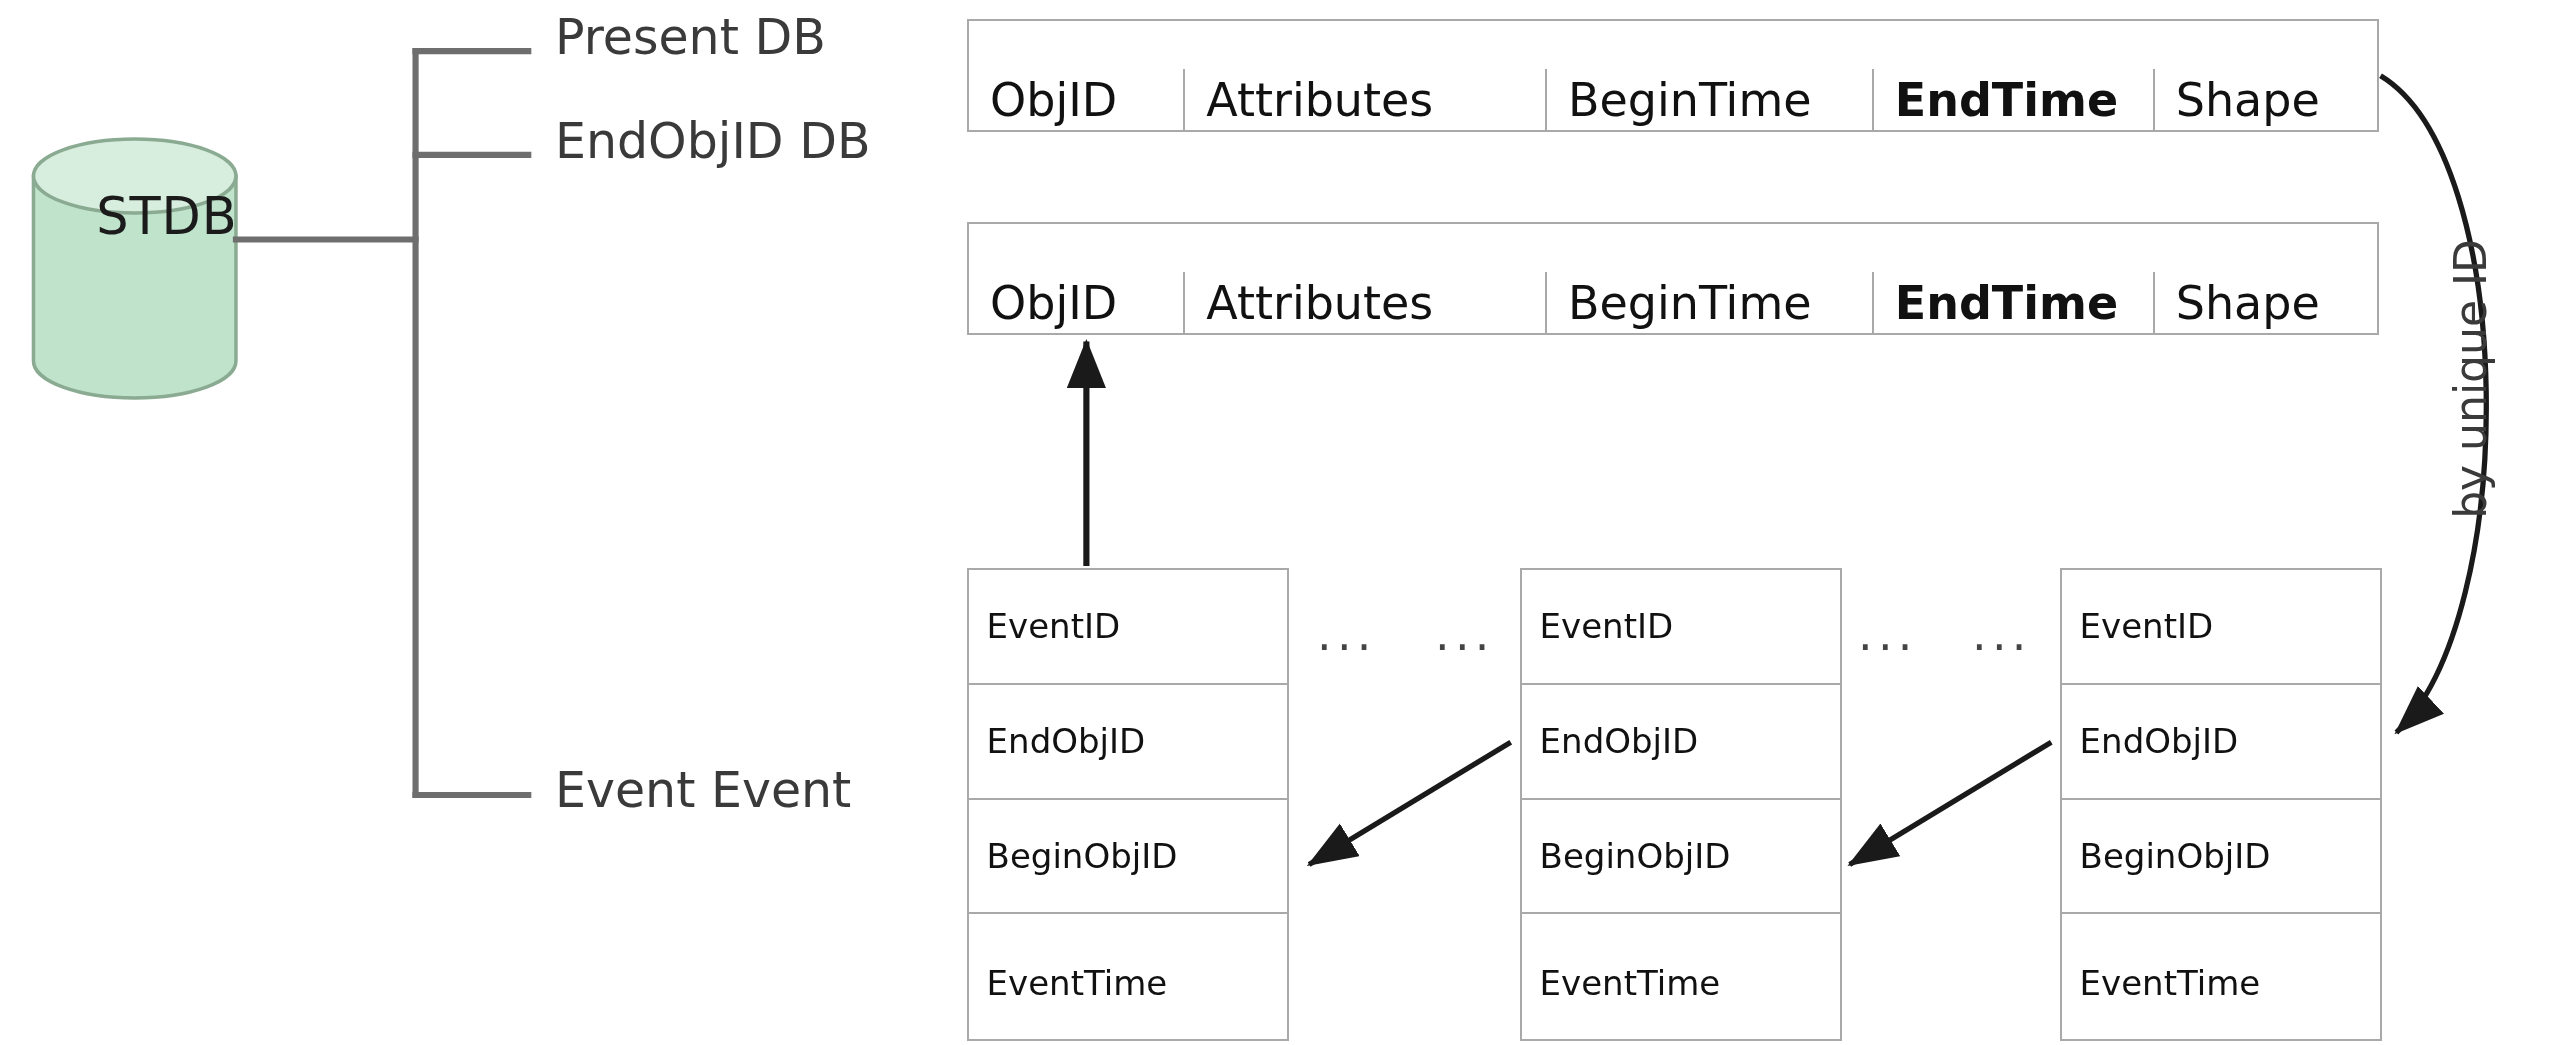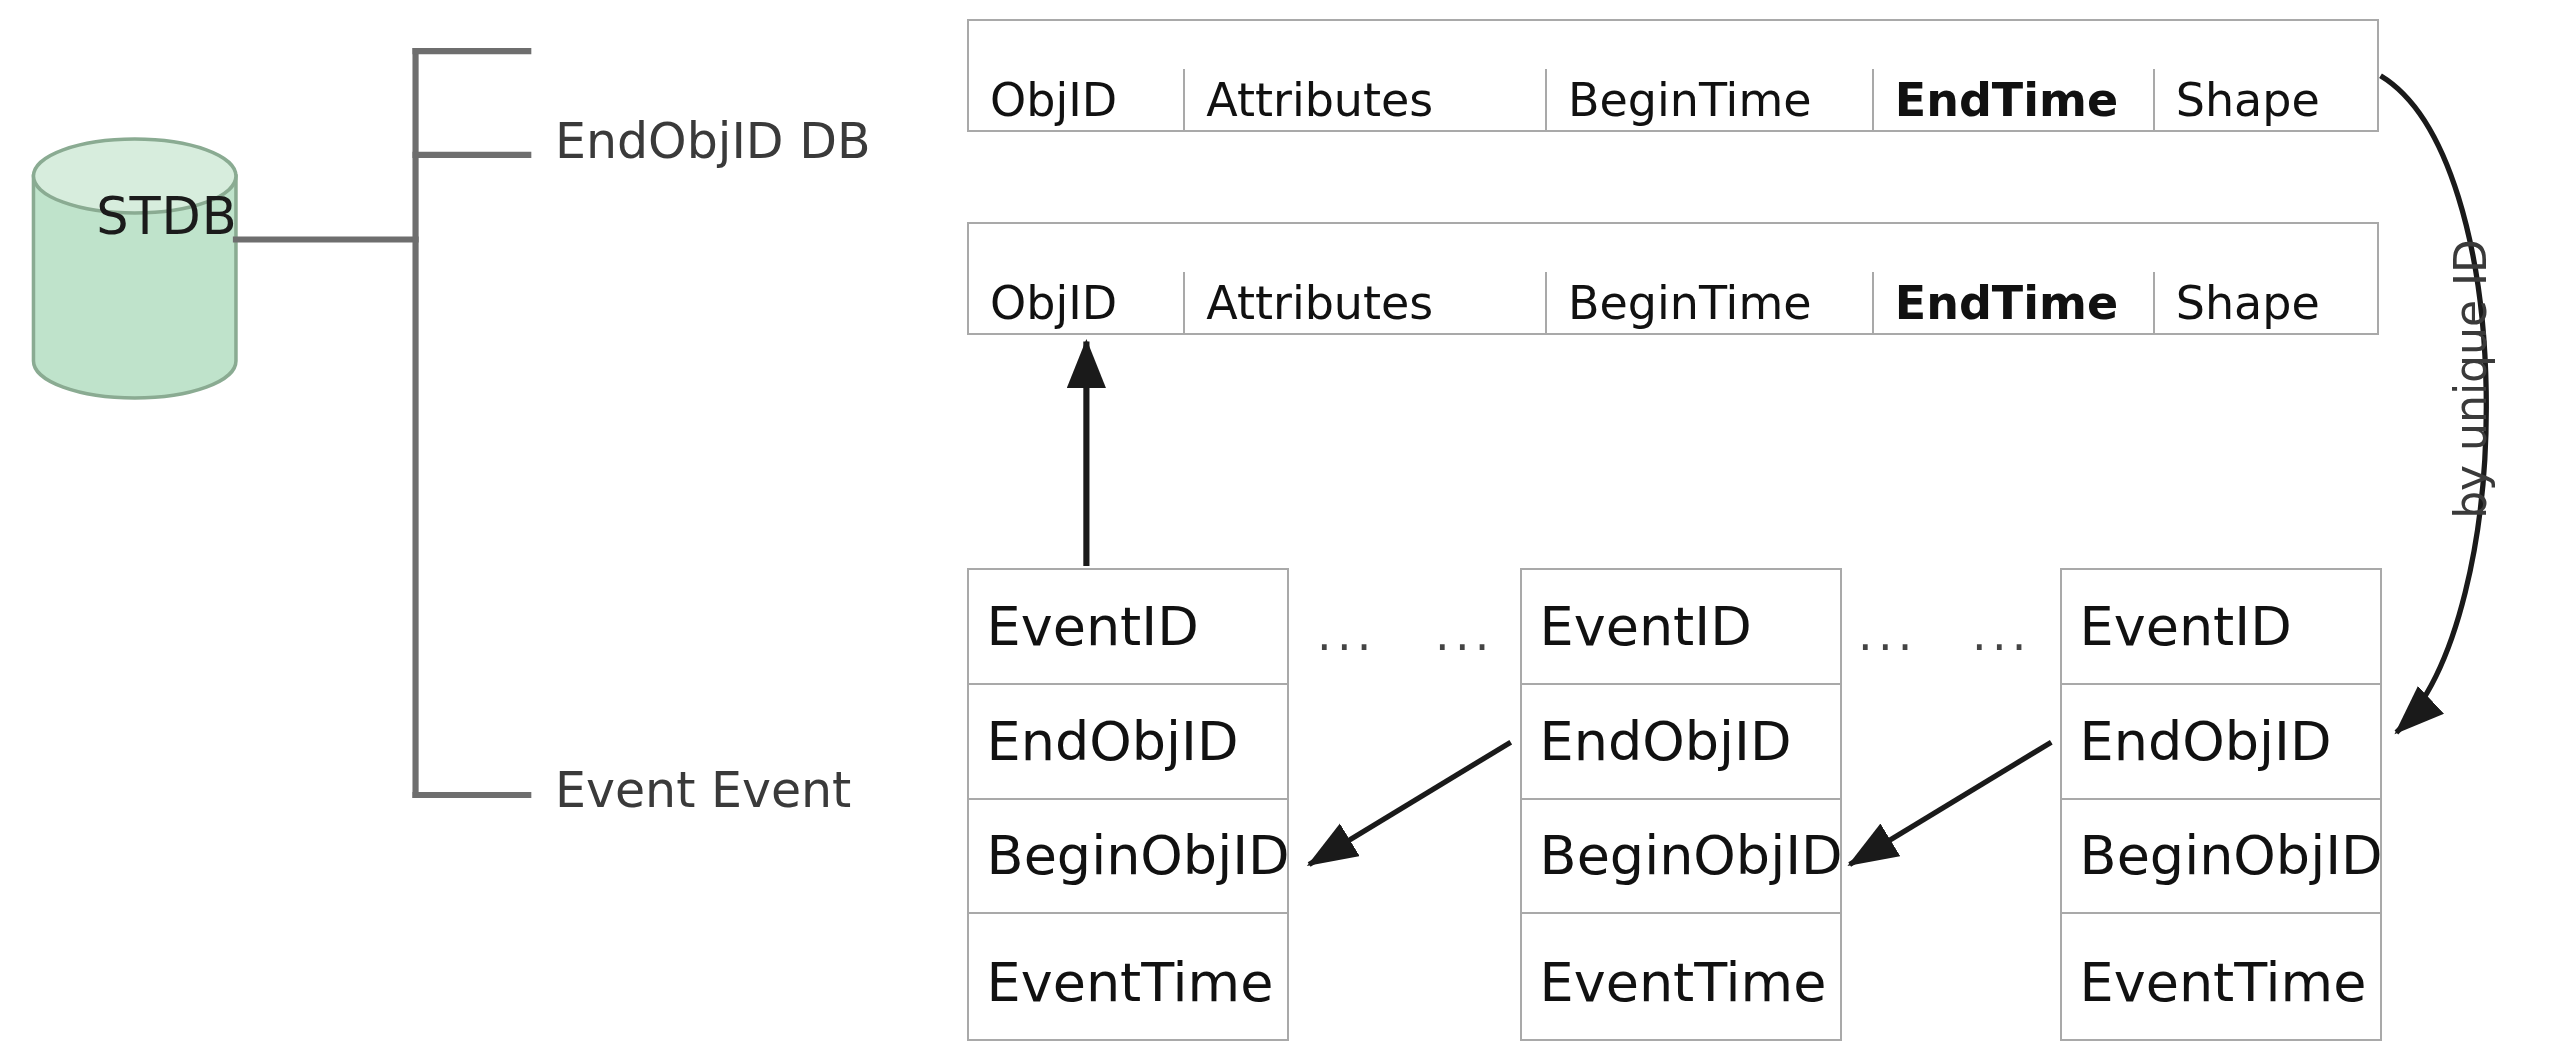--- a/index.html
+++ b/index.html
@@ -94,21 +94,21 @@
   #event-box-1{ left:967px; }
   #event-box-2{ left:1520px; }
   #event-box-3{ left:2060px; }
   .event-cell{
     flex:1 1 0;
     border-bottom:2.6px solid #a9a9a9;
     box-sizing:border-box;
     display:flex;
     align-items:center;
     padding-left:17.6px;
-    font-size:54px;
+    font-size:34px;
     color:#111;
     white-space:nowrap;
   }
   .event-cell:last-child{ border-bottom:none;margin-top:12px; }
 
   
   .ellipsis{
     position:absolute;
     top:607px;
     font-size:46px;
@@ -171,20 +171,21 @@
 
     <path d="M2704,86 C2860,180 2862,700 2722,832" fill="none" stroke="#1a1a1a" stroke-width="6" marker-end="url(#arrowhead-thin)"></path>
 
     <line x1="1716" y1="843" x2="1487" y2="982" stroke="#1a1a1a" stroke-width="6" marker-end="url(#arrowhead-thin)"></line>
 
     <line x1="2330" y1="843" x2="2101" y2="982" stroke="#1a1a1a" stroke-width="6" marker-end="url(#arrowhead-thin)"></line>
   </svg>
 
   <div class="cyl-label">STDB</div>
 
+  <div class="branch-label" id="lbl-present">Present DB</div>
   <div class="branch-label" id="lbl-history">EndObjID DB</div>
   <div class="branch-label" id="lbl-event">Event Event</div>
 
   <div class="db-table" id="table-present">
     <div class="db-cell c-objid">ObjID</div>
     <div class="db-cell c-attributes">Attributes</div>
     <div class="db-cell c-begintime">BeginTime</div>
     <div class="db-cell c-endtime">EndTime</div>
     <div class="db-cell c-shape">Shape</div>
   </div>

